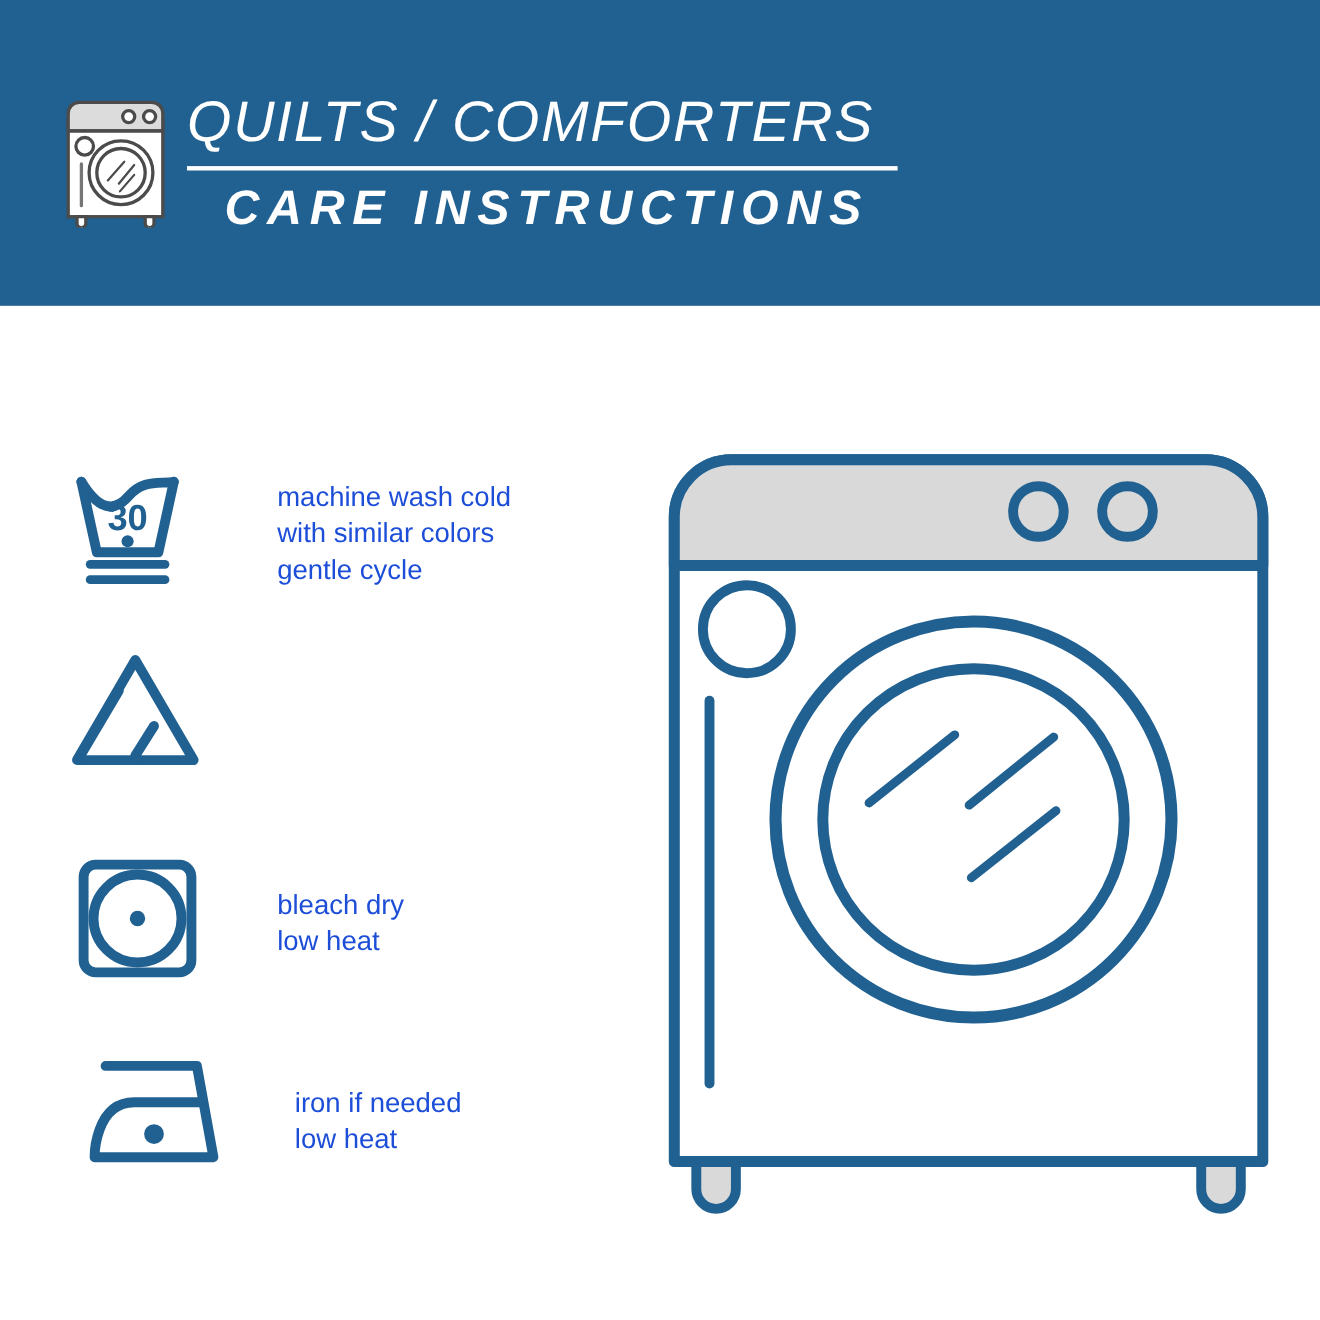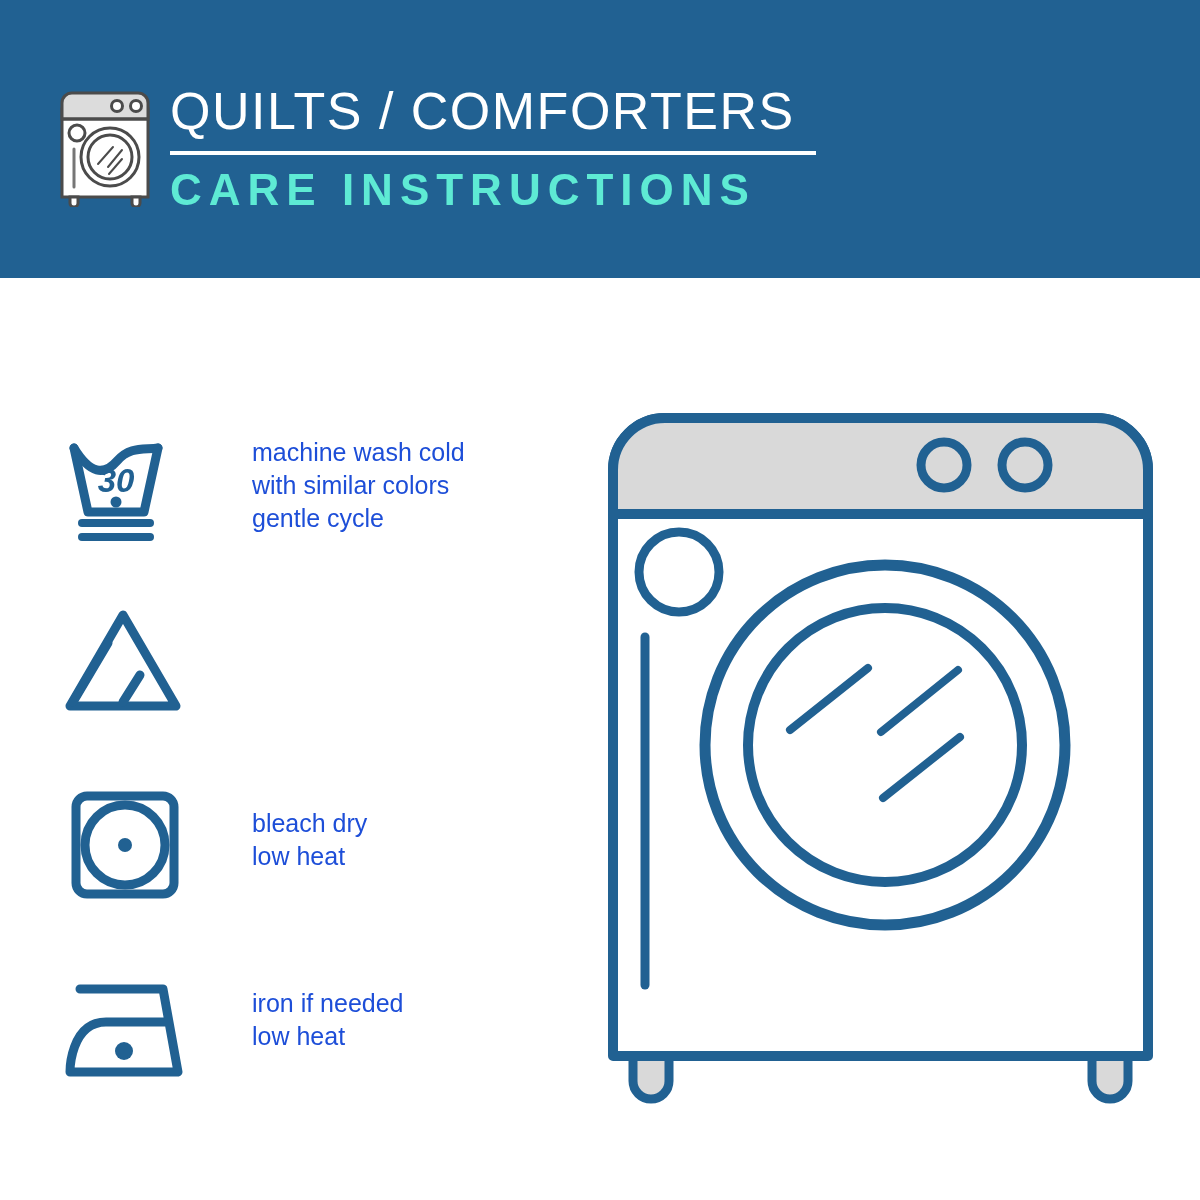--- a/index.html
+++ b/index.html
@@ -9,20 +9,21 @@
     font-family:"Liberation Sans", sans-serif;
     overflow:hidden;
     position:relative;
   }
   #page{position:relative;width:1200px;height:1200px;}
 
   
   .header{
     position:absolute;left:0;top:0;width:1200px;height:278px;
     background:#216192;
+    font-style:italic;
   }
   .header-logo{
     position:absolute;left:52px;top:85px;width:106px;height:122px;
   }
   .header-titles{
     position:absolute;left:170px;top:80px;width:660px;
   }
   .title-line1{
     font-size:52px;
     font-weight:300;
@@ -31,49 +32,50 @@
     line-height:62px;
     white-space:nowrap;
     font-family:"Liberation Sans", sans-serif;
   }
   .title-divider{
     height:4px;background:#ffffff;margin-top:9px;margin-bottom:8px;width:646px;
   }
   .title-line2{
     font-size:44px;
     font-weight:bold;
-    color:#5eead4;
+    color:#ffffff;
     letter-spacing:7px;
     line-height:54px;
     white-space:nowrap;
     font-family:"Liberation Sans", sans-serif;
+    margin-left:34px;
   }
 
   
   .care-list{
     position:absolute;left:0;top:400px;width:560px;
   }
   .care-row{
     position:absolute;
     left:0;
     width:560px;
     display:flex;
     align-items:center;
   }
   .care-row.r0{top:20px;height:130px;}
   .care-row.r1{top:190px;height:130px;}
   .care-row.r2{top:375px;height:130px;}
-  .care-row.r3{top:555px;height:130px;}
+  .care-row.r3{top:555px;height:130px;padding-left:16px;}
 
   .care-icon{
     width:130px;
     height:130px;
     margin-left:60px;
     flex:0 0 130px;
-    display:flex;align-items:flex-end;justify-content:center;font-style:italic;
+    display:flex;align-items:flex-start;justify-content:center;
   }
   .care-text{
     margin-left:62px;
     font-size:25px;
     line-height:33px;
     color:#1d4ed8;
     font-family:"Liberation Sans", sans-serif;
     white-space:pre-line;
   }
 

